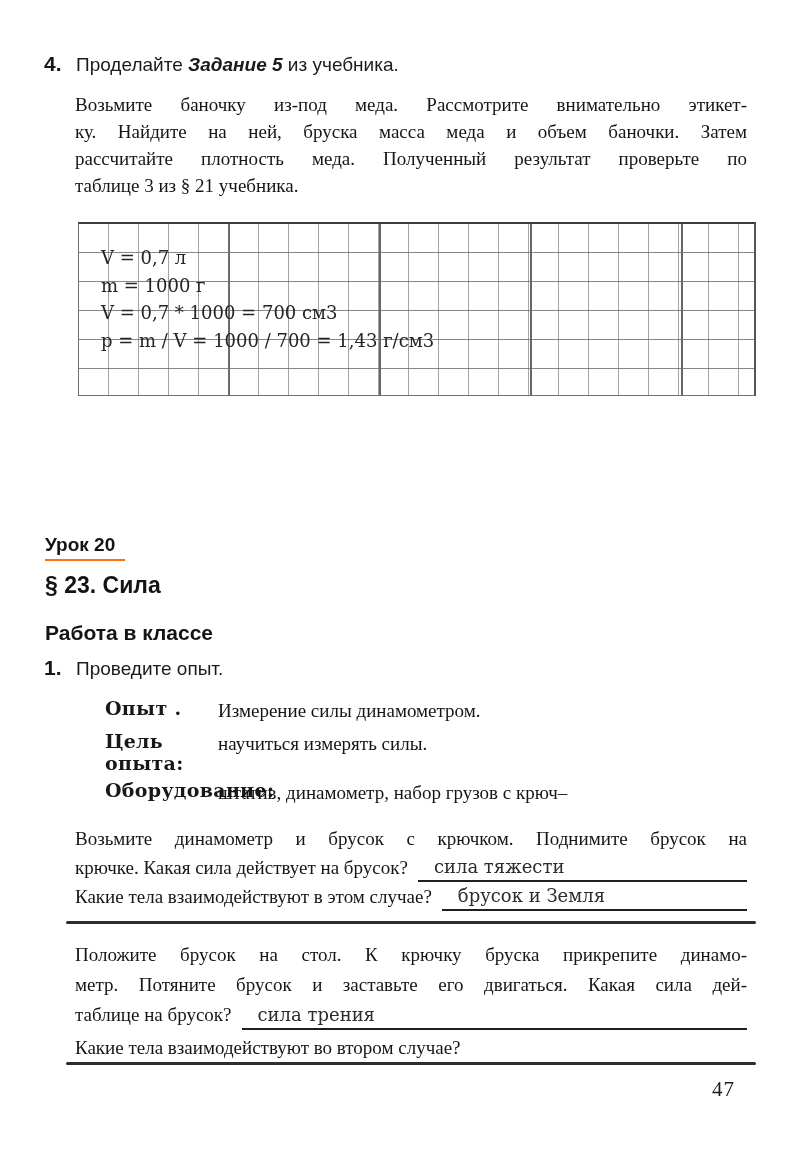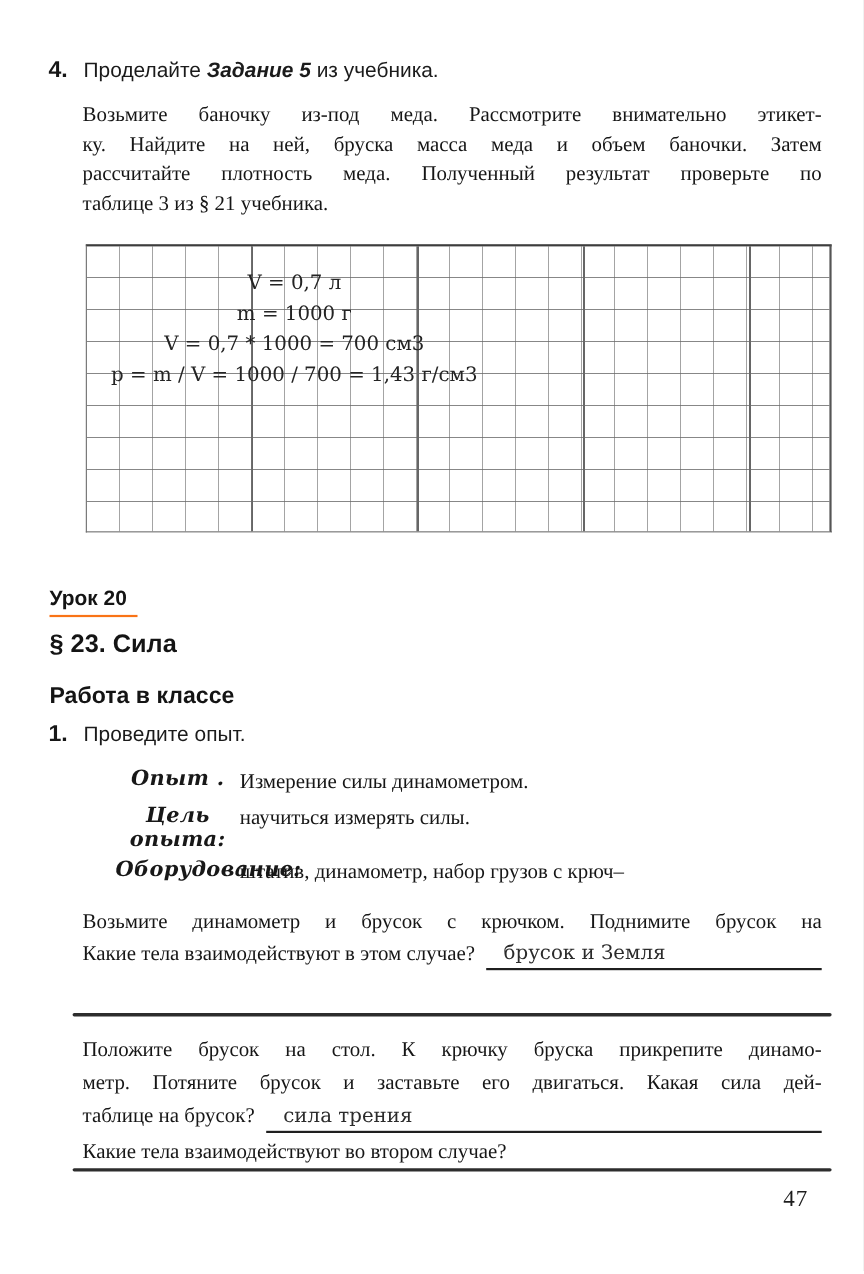--- a/index.html
+++ b/index.html
@@ -11,34 +11,33 @@
   .num{font-family:"Liberation Sans",sans-serif;font-weight:700;font-size:21px;color:#161616;}
   .intro{font-family:"Liberation Sans",sans-serif;font-size:19px;color:#1b1b1b;}
   .intro .emph{font-weight:700;font-style:italic;}
   .para{font-family:"Liberation Serif",serif;font-size:19px;line-height:27px;color:#161616;}
   .jline{text-align:justify;text-align-last:justify;}
   .heading{font-family:"Liberation Sans",sans-serif;font-weight:700;color:#141414;}
   .lesson-label{font-size:19px;display:inline-block;border-bottom:2px solid #f97316;padding:0 10px 3px 0;}
   .section-title{font-size:23px;}
   .subtitle{font-size:21px;}
   .grid-box{
-    width:678px;height:262px;box-sizing:border-box;
+    width:678px;height:174px;box-sizing:border-box;
     border-top:2px solid #3d3d3d;border-left:1px solid #6f6f6f;
     border-right:2px solid #555;border-bottom:1px solid #6f6f6f;
     background-image:
       repeating-linear-gradient(to bottom, transparent 0 28px, rgba(105,105,105,.8) 28px 29px),
       repeating-linear-gradient(to right, transparent 0 29px, rgba(115,115,115,.65) 29px 30px),
       repeating-linear-gradient(to right, transparent 0 149px, rgba(75,75,75,.85) 149px 151px);
-    text-align: center;
   }
   .grid-answers{position:absolute;left:22px;top:20px;
     font-family:"DejaVu Serif",serif;font-size:18px;line-height:27.5px;color:#242424;}
   .exp-row{display:flex;align-items:flex-start;}
   .exp-label{width:113px;flex:0 0 113px;font-family:"DejaVu Serif",serif;
-    font-style:italic;font-weight:700;font-size:19px;letter-spacing:.3px;color:#181818;text-align:center;}
+    font-weight:700;font-size:19px;letter-spacing:.3px;color:#181818;}
   .exp-value{font-family:"Liberation Serif",serif;font-size:19px;line-height:28px;color:#161616;}
   .qa-line{display:flex;align-items:flex-end;}
   .qtext{white-space:nowrap;}
   .answer{
     flex:1;border-bottom:2px solid #1f1f1f;margin-left:10px;
     padding:0 0 2px 16px;font-family:"DejaVu Serif",serif;font-size:18px;
     color:#2b2b2b;white-space:nowrap;line-height:22px;
   }
   .divider{height:3px;background:#2d2d2d;border-radius:2px;}
   .pagenum{font-family:"Liberation Serif",serif;font-size:21px;color:#1d1d1d;letter-spacing:1px;}
@@ -89,20 +88,24 @@
       <div class="exp-label">Оборудование:</div>
       <div class="exp-value">
         <div>штатив, динамометр, набор грузов с крюч–</div>
       </div>
     </div>
   </div>
 
   <div class="abs para" style="left:75px;top:824px;width:672px;line-height:29px;">
     <div class="jline">Возьмите динамометр и брусок с крючком. Поднимите брусок на</div>
     <div class="qa-line">
+      <span class="qtext">крючке. Какая сила действует на брусок?</span>
+      <span class="answer">сила тяжести</span>
+    </div>
+    <div class="qa-line">
       <span class="qtext">Какие тела взаимодействуют в этом случае?</span>
       <span class="answer">брусок и Земля</span>
     </div>
   </div>
 
   <div class="abs divider" style="left:66px;top:921px;width:690px;"></div>
 
   <div class="abs para" style="left:75px;top:940px;width:672px;line-height:30px;">
     <div class="jline">Положите брусок на стол. К крючку бруска прикрепите динамо-</div>
     <div class="jline">метр. Потяните брусок и заставьте его двигаться. Какая сила дей-</div>

